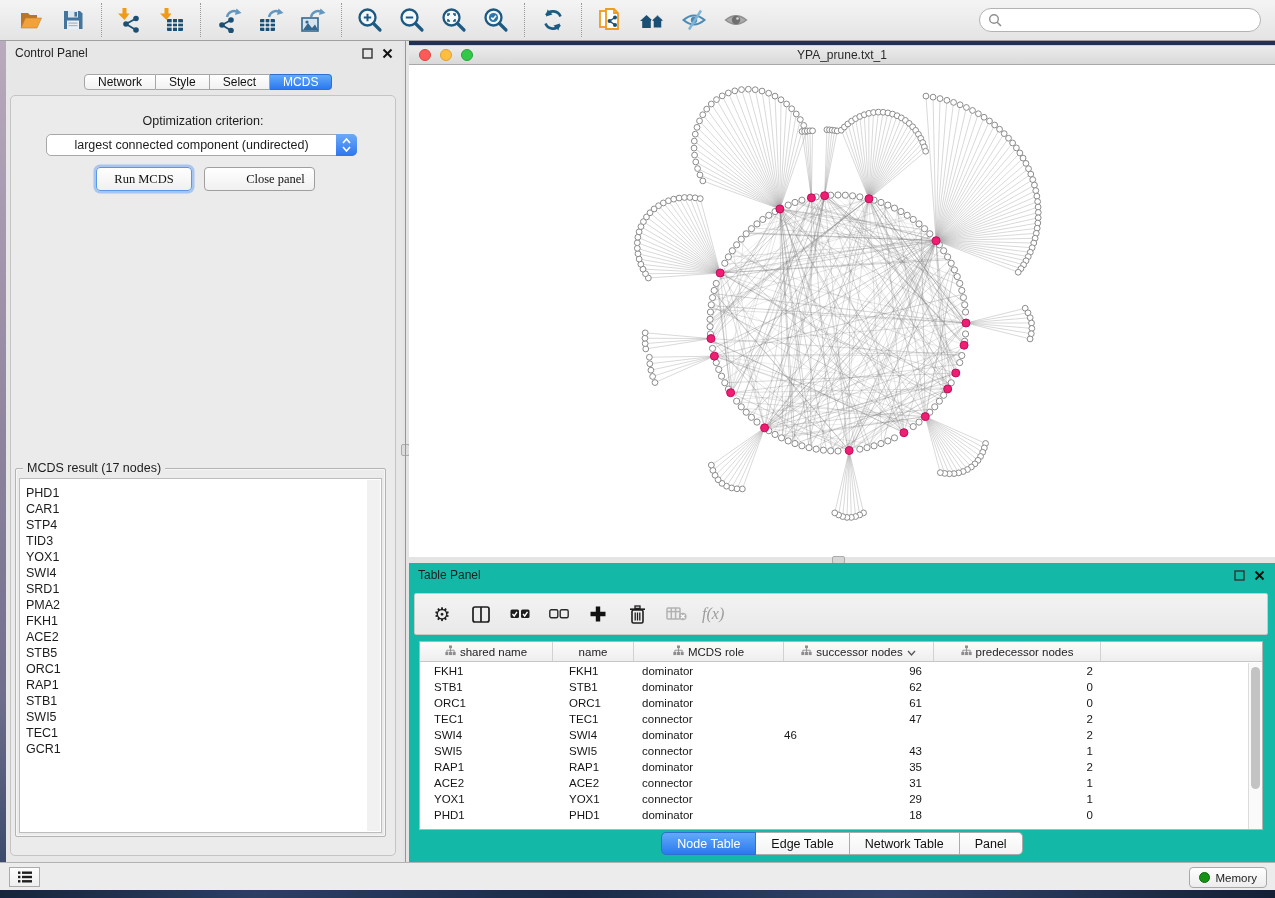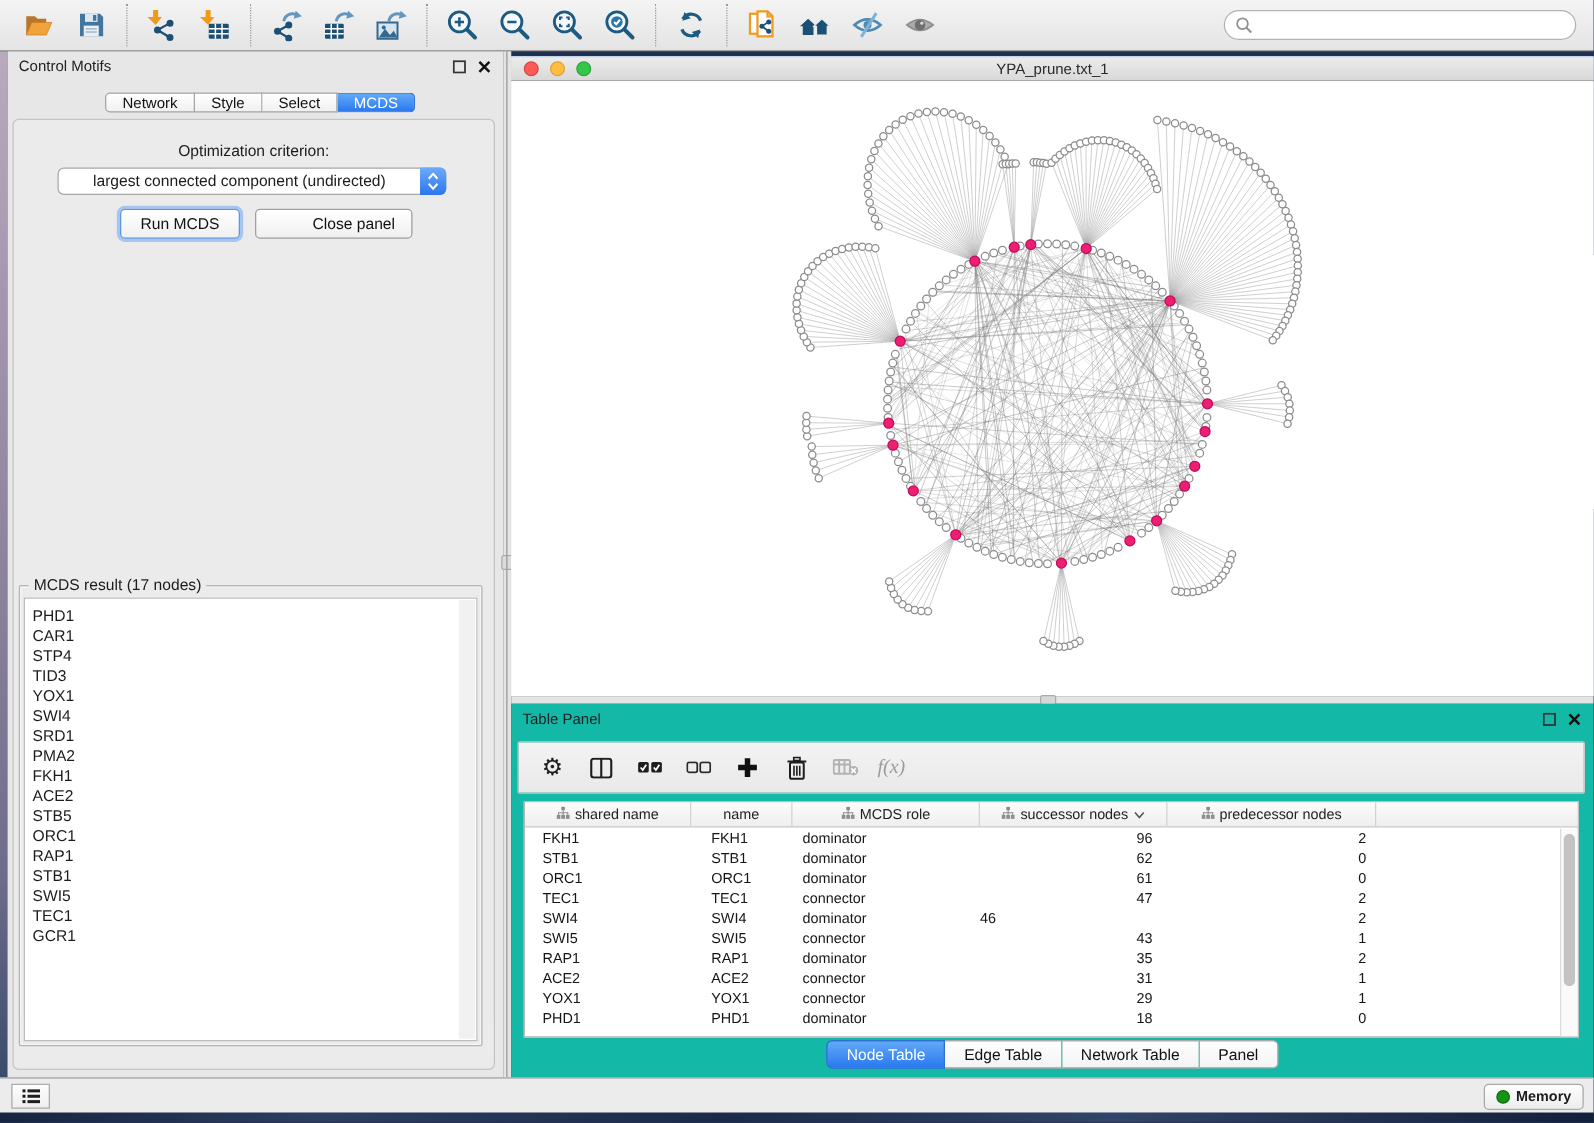--- a/index.html
+++ b/index.html
@@ -29,23 +29,23 @@
   .seg-tab { height:16px; border:1px solid #a6a6a6; border-left:none; background:linear-gradient(#ffffff,#f1f1f1); font-size:12px; display:flex; align-items:center; justify-content:center; padding:0 13px; color:#111; }
   .seg-tab:first-child { border-left:1px solid #a6a6a6; border-radius:4px 0 0 4px; }
   .seg-tab:last-child { border-radius:0 4px 4px 0; }
   .seg-tab.active { background:linear-gradient(#62aaf8,#2a79f0); border-color:#2e6fd0; color:#fff; }
 
   #cp-card { position:absolute; left:4px; right:7px; top:54px; bottom:6px; background:#ebebeb; border:1px solid #c4c4c4; border-radius:5px; }
   #opt-label { position:absolute; top:18px; left:0; right:0; text-align:center; font-size:12.5px; }
   #criterion-select { position:absolute; left:35px; top:38px; width:311px; height:22px; background:#fff; border:1px solid #a8a8a8; border-radius:5px; display:flex; align-items:center; }
   #criterion-value { flex:1; text-align:center; font-size:12.5px; }
   #criterion-stepper { width:21px; height:22px; margin:-1px -1px -1px 0; border-radius:0 5px 5px 0; background:linear-gradient(#6cabf8,#2d76ee); display:flex; flex-direction:column; align-items:center; justify-content:center; gap:2px; }
-  .btn { background:linear-gradient(#ffffff,#f0f0f0); border:1px solid #9f9f9f; border-radius:4px; font-size:12.5px; display:flex; align-items:center; justify-content:center; color:#111; }
+  .btn { background:linear-gradient(#ffffff,#f0f0f0); border:1px solid #9f9f9f; border-radius:4px; font-size:12.5px; display:flex; align-items:center; justify-content:center; color:#111;font-family:Liberation Serif, serif; }
   #run-btn { position:absolute; left:85px; top:71px; width:96px; height:24px; border-color:#5b97e8; box-shadow:0 0 0 2.5px rgba(110,165,245,.55); }
-  #closepanel-btn { position:absolute; left:193px; top:71px; width:126px; height:24px;padding-left:32px; }
+  #closepanel-btn { position:absolute; left:193px; top:71px; width:111px; height:24px;padding-left:32px; }
 
   #mcds-group { position:absolute; left:4px; width:371px; top:372px; bottom:18px; border:1px solid #b4b4b4; border-radius:2px; box-shadow:inset 0 0 0 1px #f6f6f6; }
   #mcds-legend { position:absolute; top:-8px; left:7px; background:#ebebeb; padding:0 4px; font-size:12.5px; }
   #mcds-list { position:absolute; left:3px; right:3px; top:9px; bottom:3px; background:#fff; border:1px solid #bdbdbd; padding:6px 0 0 6px; font-size:12.5px; line-height:16px; overflow:hidden; }
   #mcds-scroll { position:absolute; right:1px; top:1px; bottom:1px; width:13px; background:#f1f1f1; }
 
   
   #vdivider { left:403px; top:41px; width:6px; height:821px; background:#e4e4e4; }
   #vdivider::after { content:""; position:absolute; left:2px; top:0; bottom:0; width:1px; background:#979797; }
   .grab-v { position:absolute; left:-2px; top:403px; width:9px; height:12px; background:#dcdcdc; border:1px solid #ababab; border-radius:2px; }
@@ -78,21 +78,21 @@
   #nt-scroll { position:absolute; right:0; top:21px; bottom:0; width:14px; background:#fafafa; border-left:1px solid #dcdcdc; }
   #nt-thumb { position:absolute; left:2px; right:2px; top:4px; height:122px; background:#c3c3c3; border-radius:5px; }
 
   #tp-tabs { position:absolute; left:0; right:0; top:269px; display:flex; justify-content:center; }
   .tp-tab { height:23px; border:1px solid #ababab; border-left:none; background:linear-gradient(#ffffff,#f3f3f3); font-size:12.5px; display:flex; align-items:center; justify-content:center; padding:0 15px; color:#111; }
   .tp-tab:first-child { border-left:1px solid #ababab; border-radius:5px 0 0 5px; }
   .tp-tab:last-child { border-radius:0 5px 5px 0; }
   .tp-tab.active { background:linear-gradient(#62aaf8,#2a79f0); border-color:#2e6fd0; color:#fff; }
 
   
-  #status-bar { left:0; top:862px; width:1275px; height:28px; background:#ececec; border-top:1px solid #b2b2b2;font-weight:bold; }
+  #status-bar { left:0; top:862px; width:1275px; height:28px; background:#ececec; border-top:1px solid #b2b2b2; }
   #list-btn { position:absolute; left:9px; top:4px; width:31px; height:20px; background:linear-gradient(#fdfdfd,#efefef); border:1px solid #ababab; display:flex; align-items:center; justify-content:center; }
   #memory-btn { position:absolute; right:8px; top:4px; height:21px; padding:0 9px; display:flex; align-items:center; gap:5px; background:linear-gradient(#fefefe,#ededed); border:1px solid #a8a8a8; border-radius:4px; font-size:11.5px; }
   #memory-dot { width:11px; height:11px; border-radius:50%; background:#149314; border:1px solid #0c6e0c; }
 </style>
 </head>
 <body>
 
 <div class="abs" id="wall-left"></div>
 <div class="abs" id="wall-bottom"></div>
 
@@ -255,21 +255,21 @@
     <svg width="15" height="15" viewBox="0 0 15 15">
         <circle cx="6" cy="6" r="4.3" fill="none" stroke="#8f8f8f" stroke-width="1.4"></circle>
         <line x1="9.2" y1="9.2" x2="13" y2="13" stroke="#8f8f8f" stroke-width="1.6"></line>
       </svg>
     <input id="search-input" placeholder="" style="">
   </div>
 </div>
 
 <div class="abs" id="control-panel">
   <div class="panel-titlebar">
-    <span class="panel-title">Control Motifs</span>
+    <span class="panel-title">Control Panel</span>
     <span class="win-btns">
       <span class="win-btn">
           <svg width="11" height="11" viewBox="0 0 11 11">
             <rect x="1" y="1" width="9" height="9" fill="none" stroke="#333" stroke-width="1.4"></rect>
           </svg>
         </span>
       <span class="win-btn">
           <svg width="11" height="11" viewBox="0 0 11 11">
             <g stroke="#111" stroke-width="2">
               <line x1="1.5" y1="1.5" x2="9.5" y2="9.5"></line>

